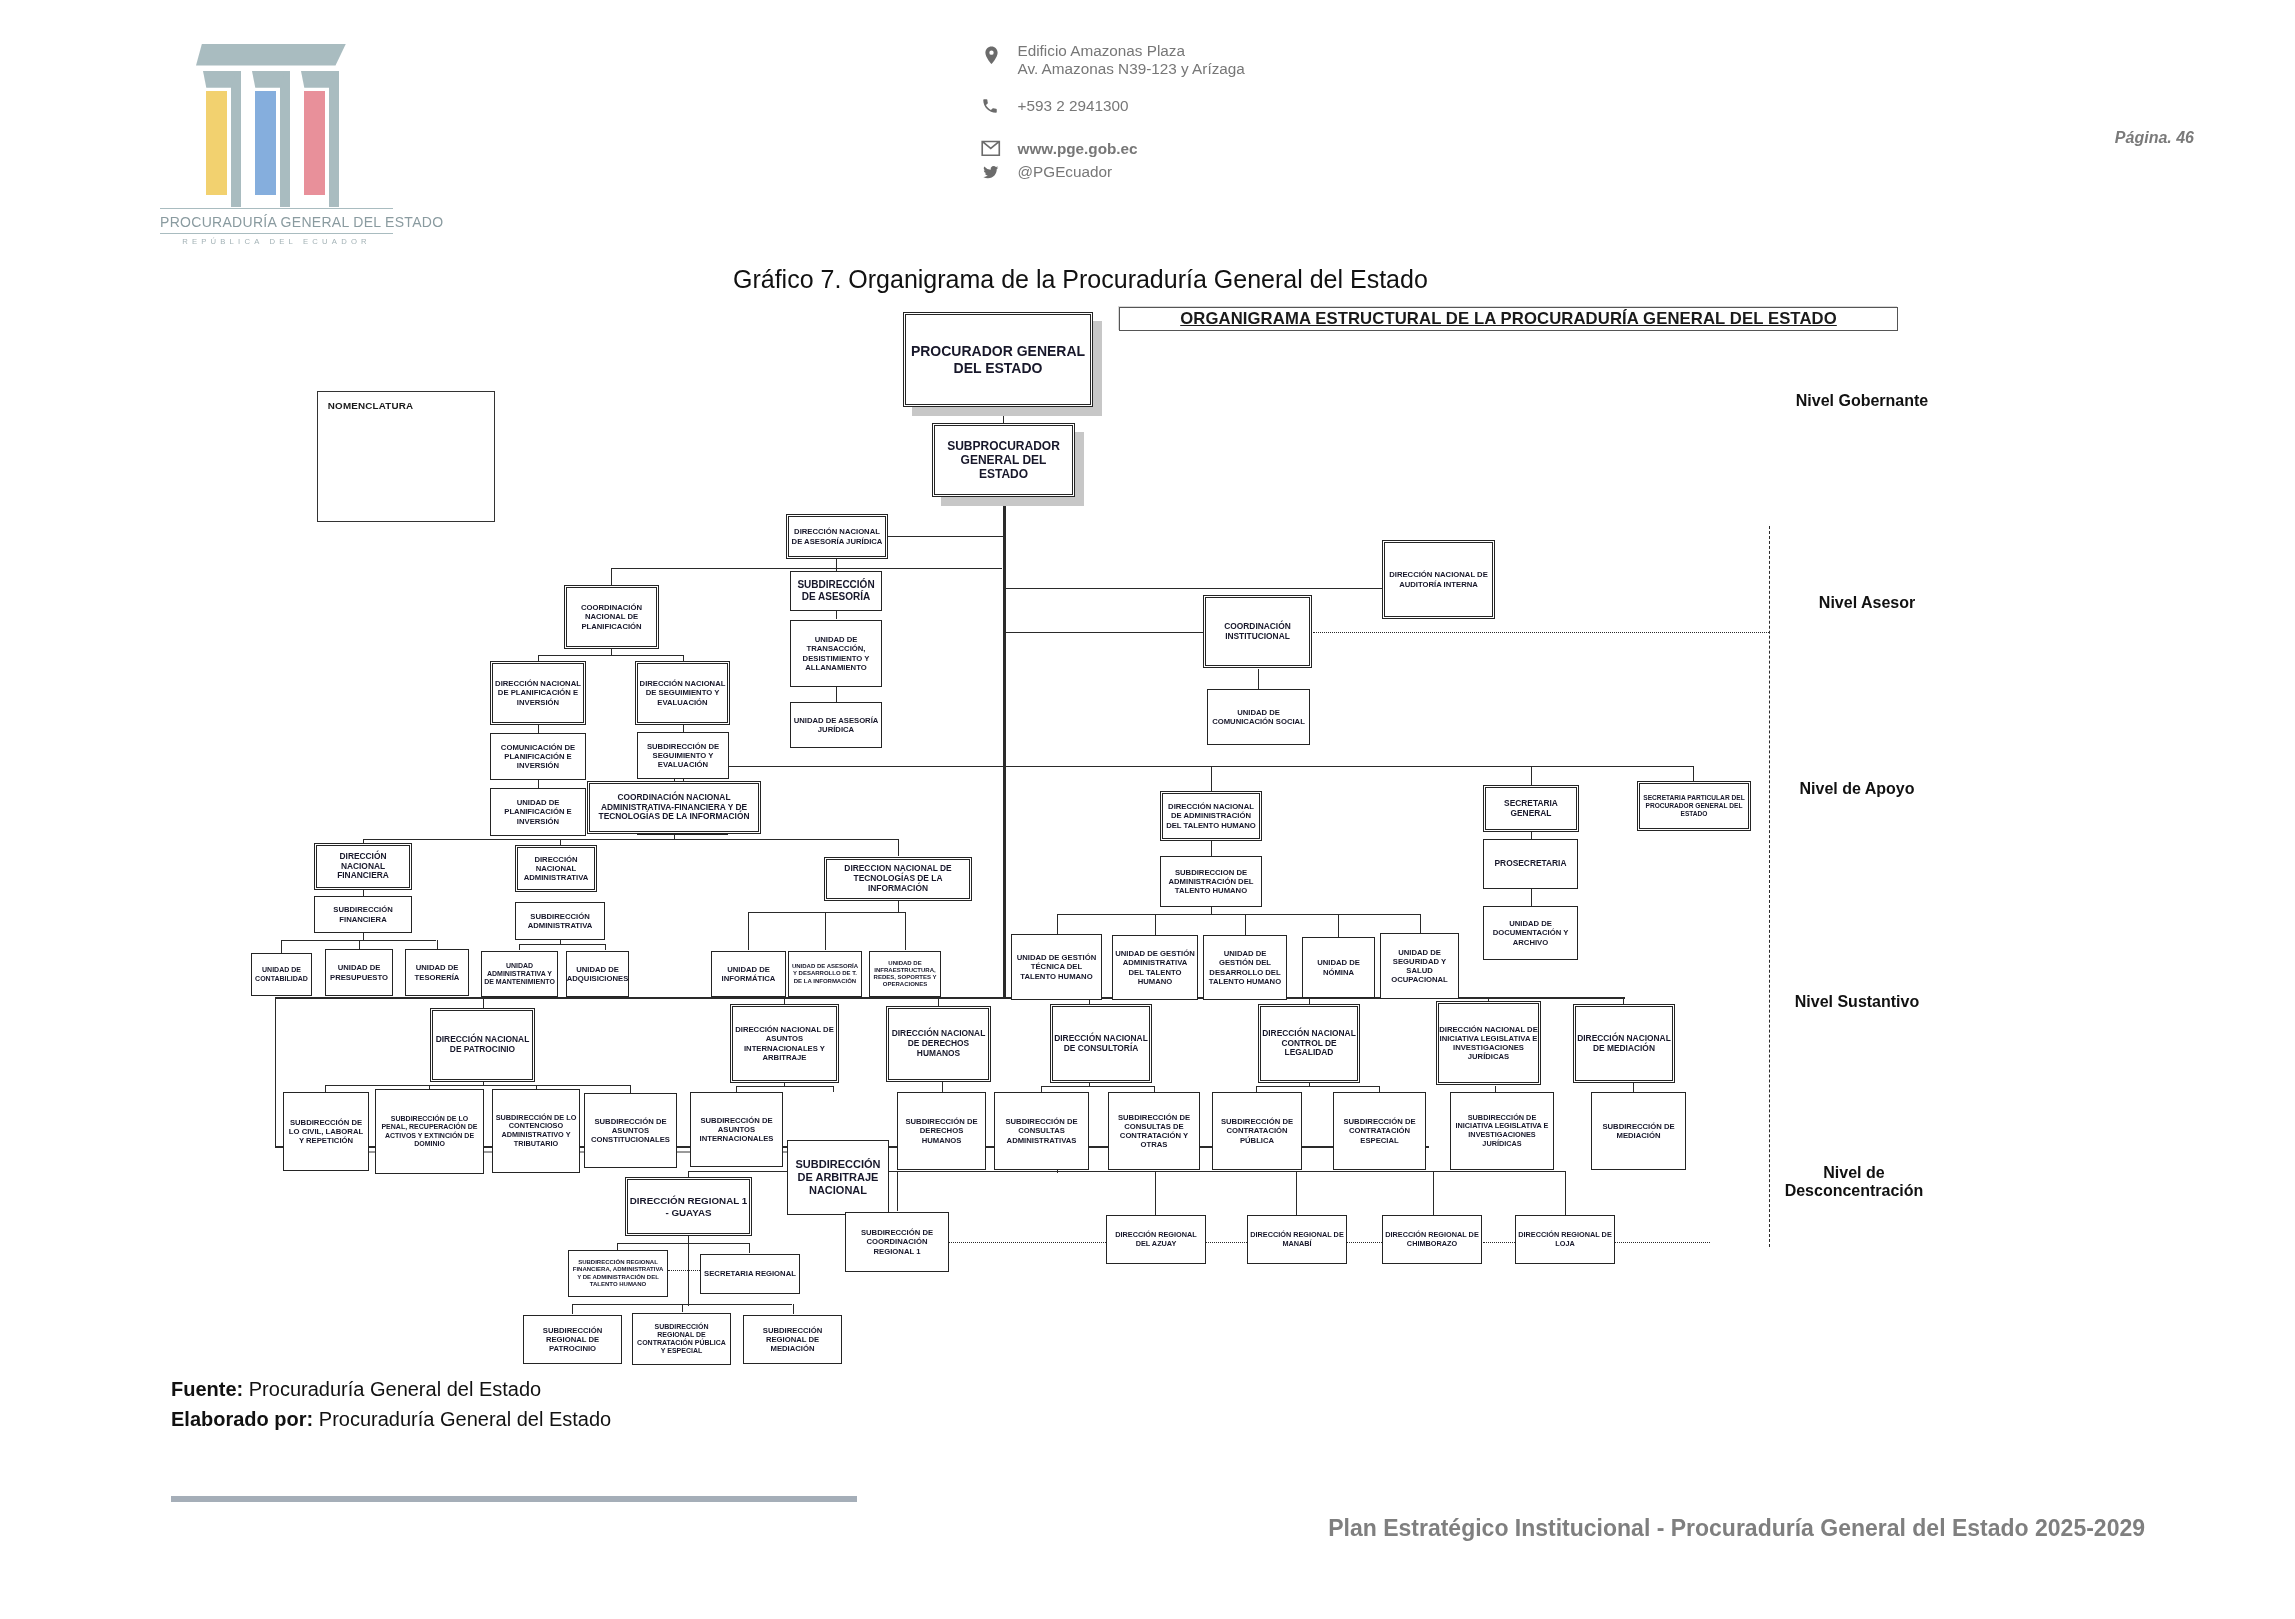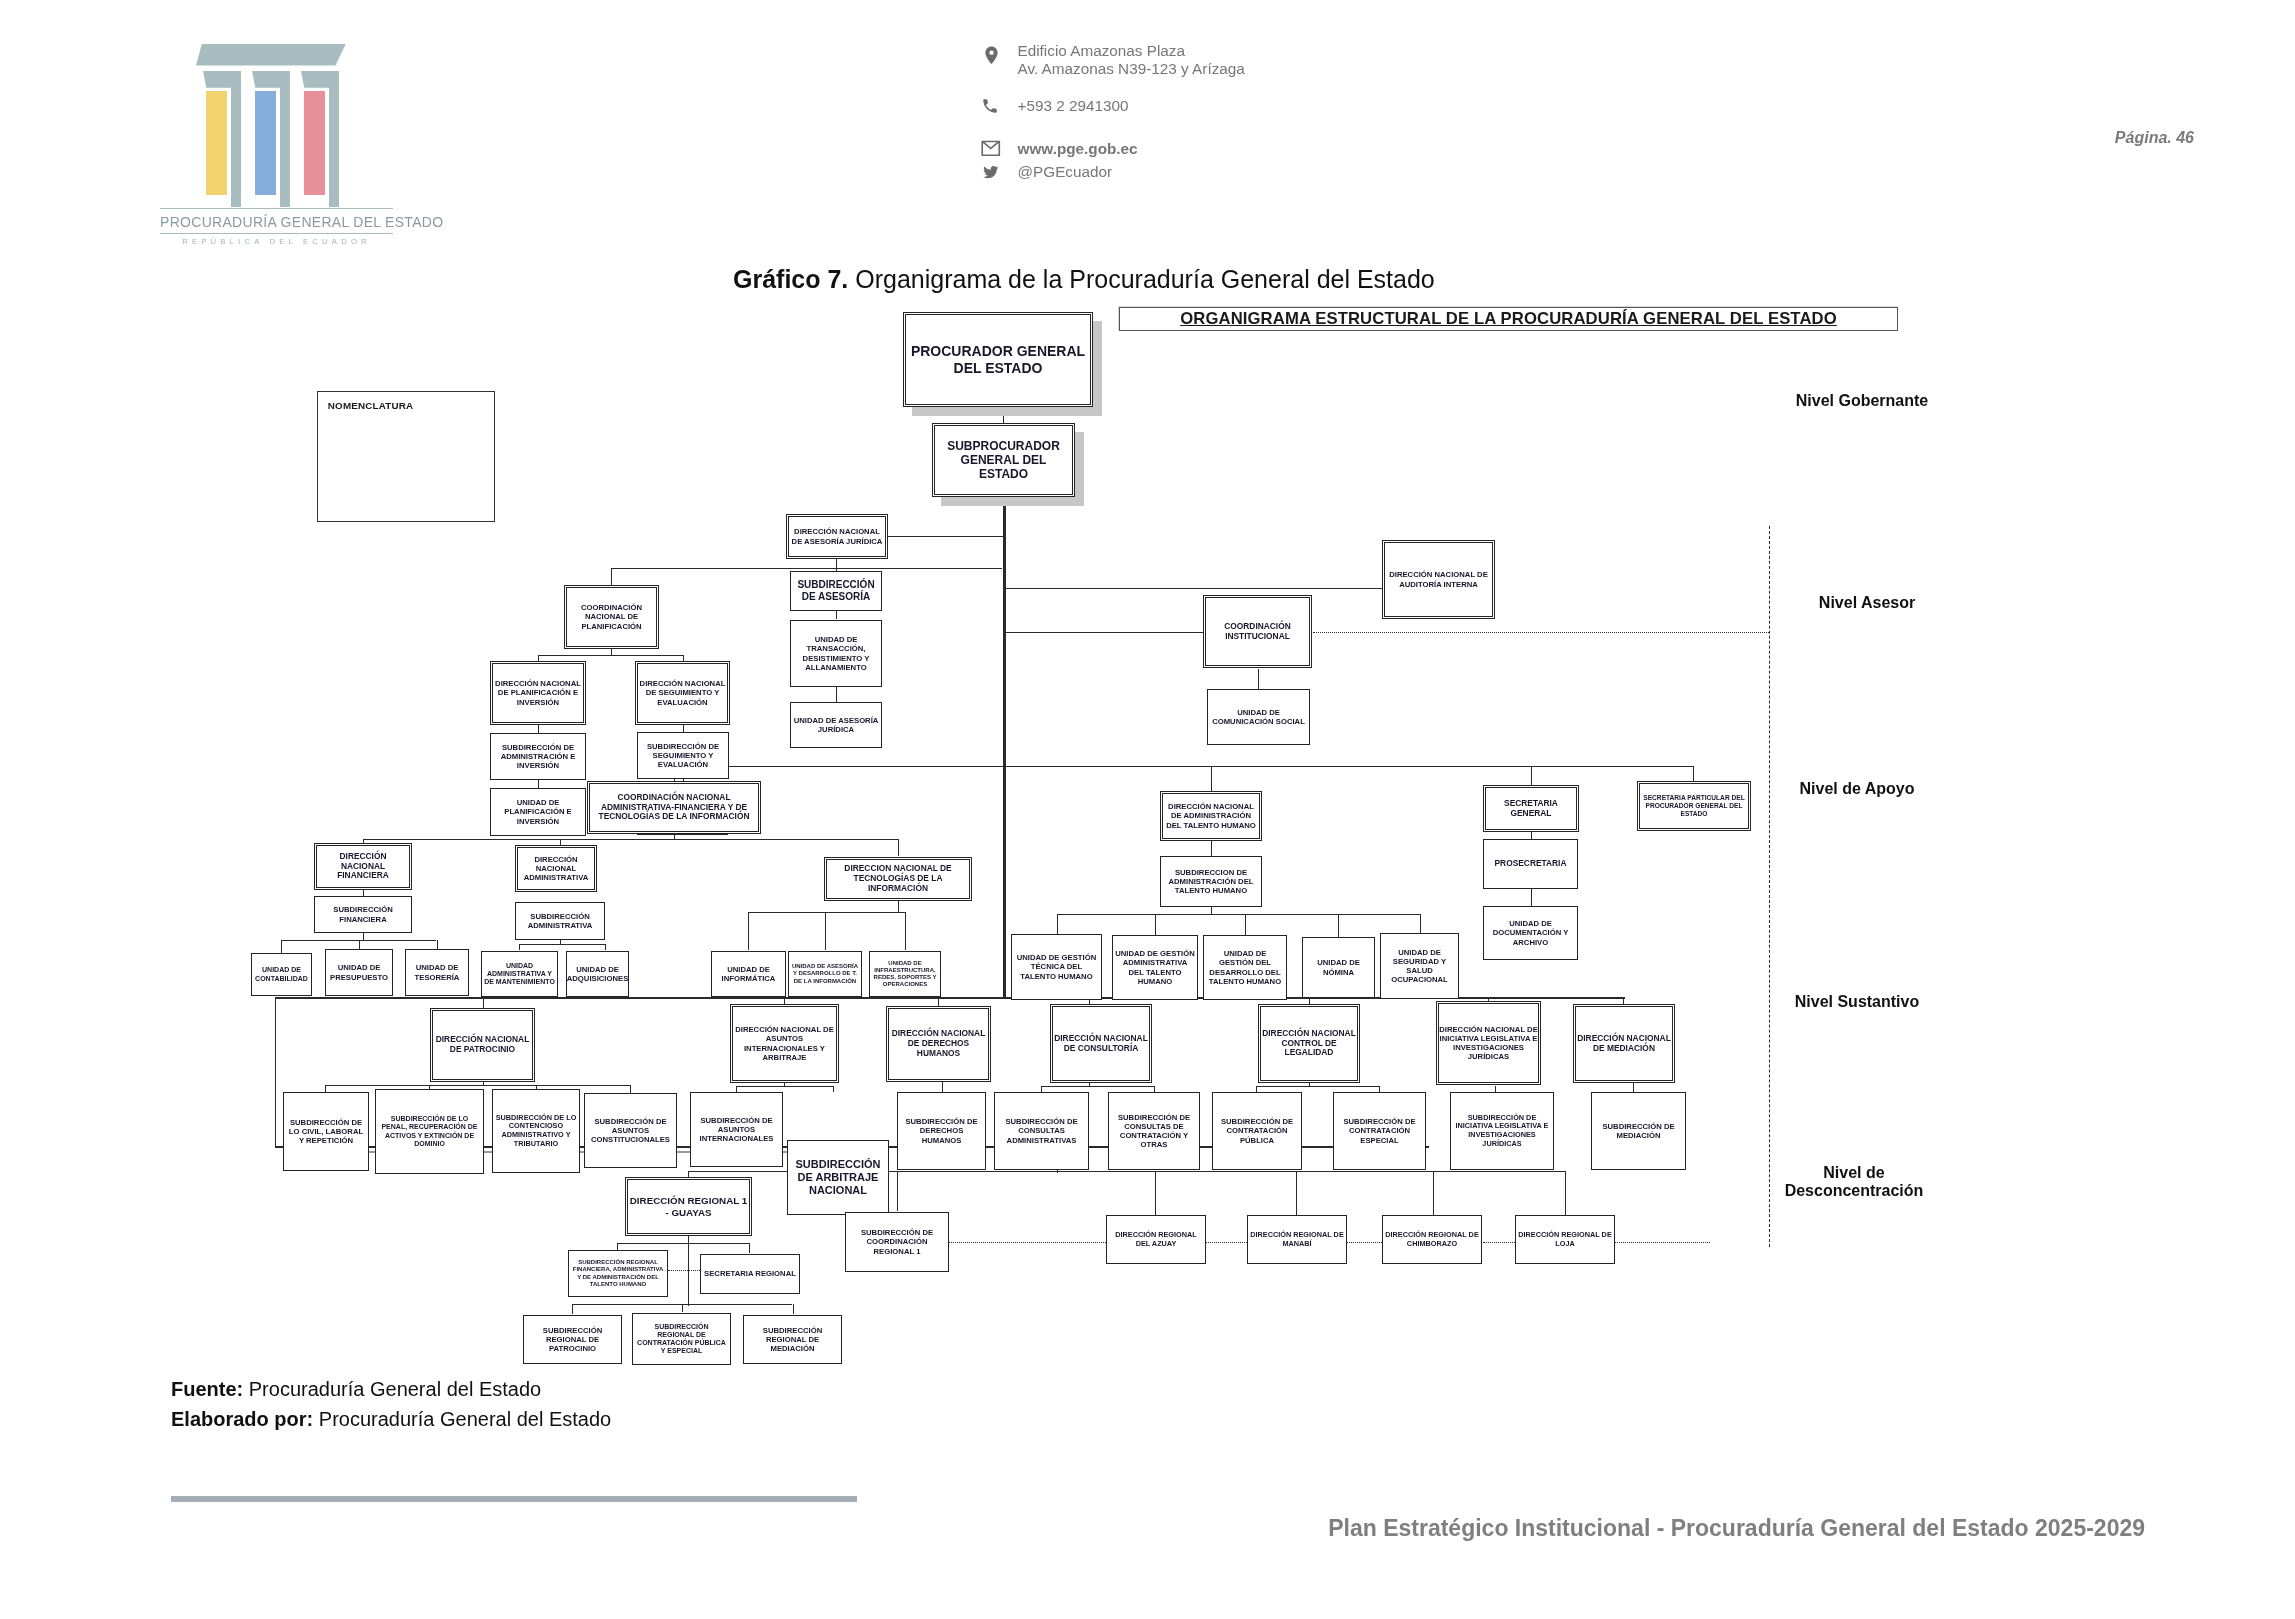--- a/index.html
+++ b/index.html
@@ -19,21 +19,21 @@
         font-size:14px;letter-spacing:0.3px;color:#8a9ba0;white-space:nowrap;}
   .logo-sub{position:absolute;left:0;top:199px;width:233px;text-align:center;
         font-size:7.7px;letter-spacing:4.2px;color:#a3b2b6;}
   .contact{position:absolute;left:981px;top:36px;width:390px;font-size:15.3px;color:#777;}
   .c-row{position:absolute;left:0;display:flex;align-items:flex-start;}
   .c-ico{width:24px;flex:0 0 24px;margin-right:12.5px;}
   .pagina{position:absolute;left:2013px;top:129px;width:181px;font-size:16px;font-weight:700;
         font-style:italic;color:#7a7a7a;text-align:right;}
   
   .caption{position:absolute;left:733px;top:265px;font-size:25px;color:#111;}
-  .caption b{font-weight:700;}
+  .caption b{font-weight:400;}
   .banner{position:absolute;left:1118px;top:306px;width:779px;height:24px;background:#d9d9d9;
         padding:1.4px;box-sizing:border-box;}
   .banner-inner{width:100%;height:100%;background:#fff;border:0.7px solid #555;display:flex;
         align-items:center;justify-content:center;font-size:16.7px;font-weight:700;
         text-decoration:underline;white-space:nowrap;letter-spacing:0.1px;}
   
   .chart{position:absolute;left:0;top:0;width:2295px;height:1620px;}
   .node{position:absolute;background:#fff;border:1.4px solid #242424;box-sizing:border-box;
         display:flex;align-items:center;justify-content:center;text-align:center;
         padding:2.1px;line-height:1.18;font-weight:700;color:#17172a;z-index:3;}
@@ -140,21 +140,21 @@
     </div>
   <div class="node double shadow" style="left: 903px; top: 312px; width: 190px; height: 95px; font-size: 14px;">PROCURADOR GENERAL DEL ESTADO</div>
       <div class="node double shadow" style="left: 932px; top: 423px; width: 143px; height: 74px; font-size: 12px;">SUBPROCURADOR GENERAL DEL ESTADO</div>
       <div class="node double" style="left: 786px; top: 514px; width: 102px; height: 45px; font-size: 7.7px;">DIRECCIÓN NACIONAL DE ASESORÍA JURÍDICA</div>
       <div class="node" style="left: 790px; top: 571px; width: 92px; height: 40px; font-size: 10px;">SUBDIRECCIÓN DE ASESORÍA</div>
       <div class="node" style="left: 790px; top: 620px; width: 92px; height: 67px; font-size: 7.7px;">UNIDAD DE TRANSACCIÓN, DESISTIMIENTO Y ALLANAMIENTO</div>
       <div class="node" style="left: 790px; top: 702px; width: 92px; height: 46px; font-size: 7.7px;">UNIDAD DE ASESORÍA JURÍDICA</div>
       <div class="node double" style="left: 564px; top: 585px; width: 95px; height: 64px; font-size: 7.7px;">COORDINACIÓN NACIONAL DE PLANIFICACIÓN</div>
       <div class="node double" style="left: 490px; top: 661px; width: 96px; height: 64px; font-size: 7.7px;">DIRECCIÓN NACIONAL DE PLANIFICACIÓN E INVERSIÓN</div>
       <div class="node double" style="left: 635px; top: 661px; width: 95px; height: 64px; font-size: 7.7px;">DIRECCIÓN NACIONAL DE SEGUIMIENTO Y EVALUACIÓN</div>
-      <div class="node" style="left: 490px; top: 733px; width: 96px; height: 47px; font-size: 7.7px;">SUBDIRECCIÓN DE ADMINISTRACIÓN E INVERSIÓN</div>
+      <div class="node" style="left: 490px; top: 733px; width: 96px; height: 47px; font-size: 7.7px;">COMUNICACIÓN DE PLANIFICACIÓN E INVERSIÓN</div>
       <div class="node" style="left: 637px; top: 732px; width: 92px; height: 47px; font-size: 7.7px;">SUBDIRECCIÓN DE SEGUIMIENTO Y EVALUACIÓN</div>
       <div class="node" style="left: 490px; top: 788px; width: 96px; height: 48px; font-size: 7.7px;">UNIDAD DE PLANIFICACIÓN E INVERSIÓN</div>
       <div class="node" style="left: 637px; top: 787px; width: 91px; height: 48px; font-size: 7.7px;">UNIDAD DE SEGUIMIENTO Y EVALUACIÓN</div>
       <div class="node double" style="left: 1382px; top: 540px; width: 113px; height: 79px; font-size: 7.7px;">DIRECCIÓN NACIONAL DE AUDITORÍA INTERNA</div>
       <div class="node double" style="left: 1203px; top: 595px; width: 109px; height: 73px; font-size: 8.4px;">COORDINACIÓN INSTITUCIONAL</div>
       <div class="node" style="left: 1207px; top: 689px; width: 103px; height: 56px; font-size: 7.7px;">UNIDAD DE COMUNICACIÓN SOCIAL</div>
       <div class="node double" style="left: 587px; top: 781px; width: 174px; height: 53px; font-size: 8.4px;">COORDINACIÓN NACIONAL ADMINISTRATIVA-FINANCIERA Y DE TECNOLOGÍAS DE LA INFORMACIÓN</div>
       <div class="node double" style="left: 314px; top: 843px; width: 98px; height: 47px; font-size: 8.4px;">DIRECCIÓN NACIONAL FINANCIERA</div>
       <div class="node double" style="left: 515px; top: 845px; width: 82px; height: 47px; font-size: 7.7px;">DIRECCIÓN NACIONAL ADMINISTRATIVA</div>
       <div class="node double" style="left: 824px; top: 857px; width: 148px; height: 44px; font-size: 8.4px;">DIRECCION NACIONAL DE TECNOLOGÍAS DE LA INFORMACIÓN</div>

